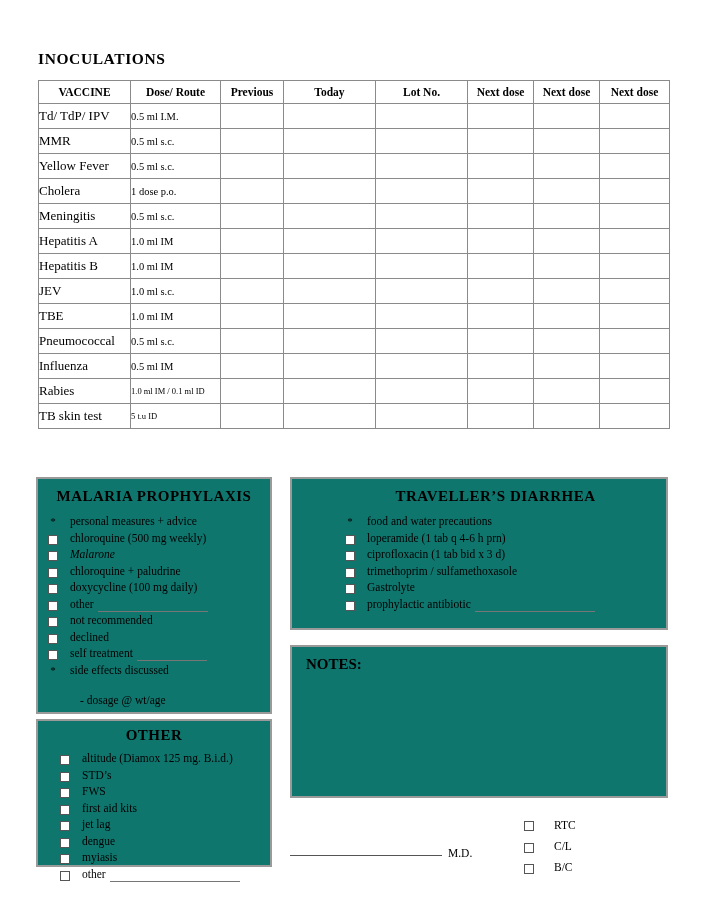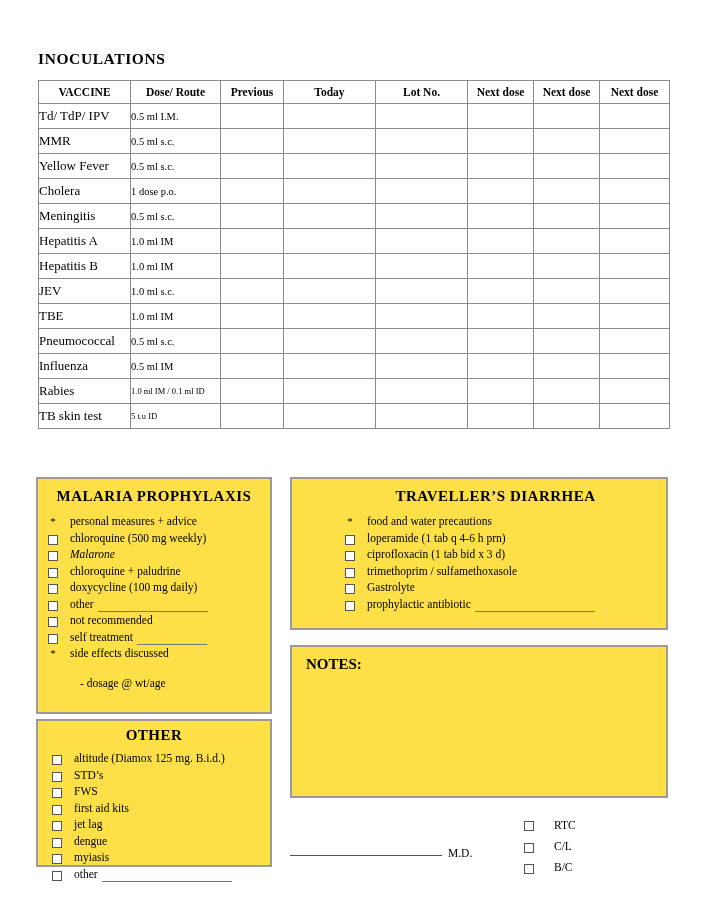--- a/index.html
+++ b/index.html
@@ -74,21 +74,21 @@
   }
   td.dose.small {
     font-size: 8.5px;
   }
   td.blank { background: #fff; }
 
   
   .box {
     position: absolute;
     border: 2px solid #9a9a9a;
-    background: #fde047;
+    background: #0f766e;
     box-sizing: border-box;
   }
   .box-title {
     text-align: center;
     font-weight: bold;
     font-size: 15px;
     letter-spacing: 0.5px;
     margin-top: 9px;
     margin-bottom: 9px;
     font-family: "Liberation Serif", serif;
@@ -144,21 +144,21 @@
   #malaria-box .opt-list { padding-left: 6px; padding-right: 8px; }
   .dosage-note {
     font-size: 11.5px;
     margin-top: 16px;
     padding-left: 42px;
     font-family: "Liberation Serif", serif;
   }
 
   
   #other-box { left: 36px; top: 719px; width: 236px; height: 148px; }
-  #other-box .opt-list { padding-left: 10px; padding-right: 8px; }
+  #other-box .opt-list { padding-left: 18px; padding-right: 8px; }
   #other-box .box-title { margin-top: 6px; margin-bottom: 7px; }
 
   
   #td-box { left: 290px; top: 477px; width: 378px; height: 153px; padding-left: 33px; }
   #td-box .opt-list { padding-left: 16px; padding-right: 10px; }
 
   
   #notes-box { left: 290px; top: 645px; width: 378px; height: 153px; }
   .notes-label {
     font-size: 15px;
@@ -387,20 +387,24 @@
         <span class="mark"><span class="chk"></span></span>
         <span class="lbl">doxycycline (100 mg daily)</span>
       </li>
       <li class="opt">
         <span class="mark"><span class="chk"></span></span>
         <span class="lbl"><span>other</span><span class="rule" style="width:110px"></span></span>
       </li>
       <li class="opt">
         <span class="mark"><span class="chk"></span></span>
         <span class="lbl">not recommended</span>
+      </li>
+      <li class="opt">
+        <span class="mark"><span class="chk"></span></span>
+        <span class="lbl">declined</span>
       </li>
       <li class="opt">
         <span class="mark"><span class="chk"></span></span>
         <span class="lbl"><span>self treatment</span><span class="rule" style="width:70px"></span></span>
       </li>
       <li class="opt">
         <span class="mark star">*</span>
         <span class="lbl">side effects discussed</span>
       </li>
     </ul>

